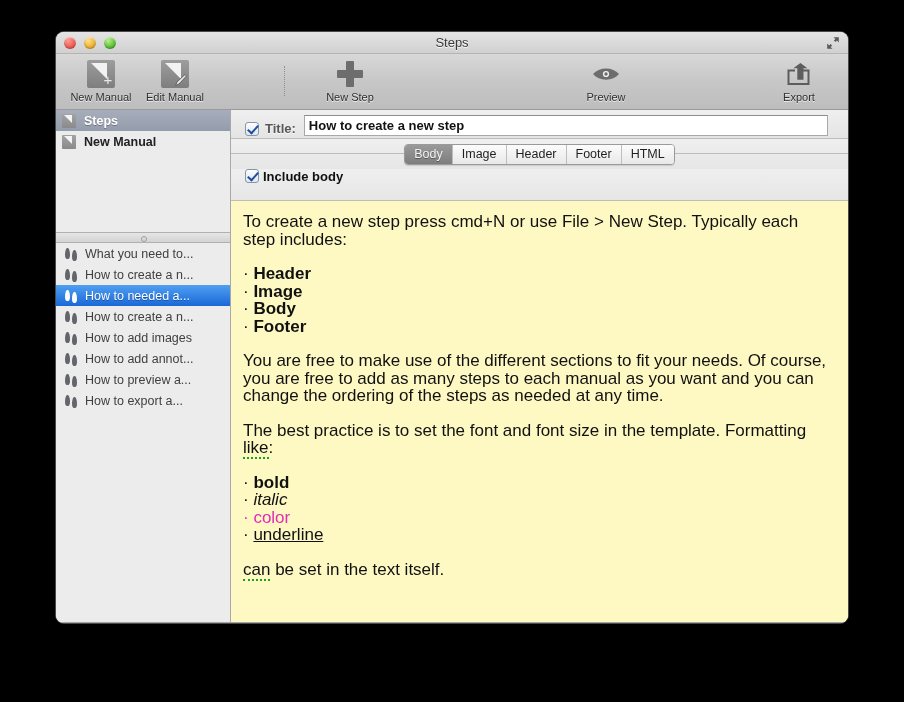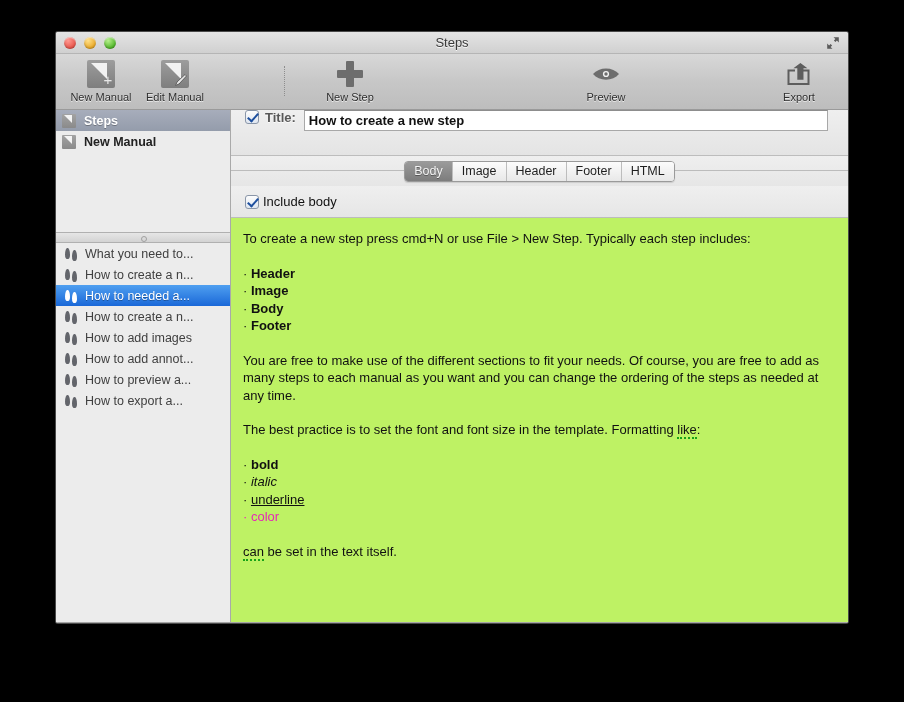--- a/index.html
+++ b/index.html
@@ -8,21 +8,21 @@
     background: #000;
     font-family: "Liberation Sans", sans-serif;
     overflow: hidden;
   }
 
   
   #window {
     position: absolute;
     left: 56px; top: 32px;
     width: 792px; height: 591px;
-    border-radius: 2px;
+    border-radius: 8px;
     overflow: hidden;
     background: #ececec;
     box-shadow: 0 0 0 1px #4a4a4a;
   }
 
   
   #titlebar {
     position: relative;
     height: 22px;
     background: linear-gradient(to bottom, #e4e4e4 0%, #d0d0d0 100%);
@@ -194,25 +194,25 @@
     border-radius: 45% 45% 40% 40% / 60% 60% 40% 40%;
   }
   .step-row.sel .feet span { background: #fff; }
   .feet span.f1 { left: 1px; top: 1px;  width: 5px; height: 11px; }
   .feet span.f2 { left: 8px; top: 3px;  width: 5px; height: 11px; }
 
   
   #main { flex: 1; display: flex; flex-direction: column; background: #fff; }
 
   #title-area {
-    height: 46px;
+    height: 29px;
     background: linear-gradient(to bottom, #efefef, #e4e4e4);
     border-bottom: 1px solid #bdbdbd;
-    display: flex; align-items: flex-start;
-    padding: 0 20px 8px 14px;
+    display: flex; align-items: flex-end;
+    padding: 0 20px 2px 14px;
   }
   .cb {
     width: 14px; height: 14px; flex: 0 0 14px;
     border: 1px solid #8a96a8;
     border-radius: 3px;
     background: linear-gradient(to bottom, #fdfdfd, #dfe6f0);
     position: relative;
     cursor: default;
   }
   .cb.checked::after {
@@ -272,30 +272,31 @@
   .tab.active {
     background: linear-gradient(to bottom, #9a9a9a, #7d7d7d);
     color: #f4f4f4;
     text-shadow: 0 1px 0 rgba(0,0,0,.35);
   }
 
   #include-area {
     height: 32px;
     background: linear-gradient(to bottom, #efefef, #e6e6e6);
     border-bottom: 1px solid #bcbcbc;
-    display: flex; align-items: center;
+    display: flex; align-items: flex-start;
     padding-left: 14px;
+    font-weight: bold;
   }
   #include-label { font-size: 13px; color: #111; margin-left: 4px; }
 
   #body-text {
     flex: 1;
-    background: #bef264;
+    background: #fef9c3;
     padding: 12px 16px 0 12px;
-    font-size: 13px;
+    font-size: 17px;
     color: #111;
     line-height: 17.5px;
     overflow: hidden;
   }
   #body-text p { margin: 0 0 17px 0; }
   .bullets { margin: 16px 0 17px 0; }
   .bullets div { white-space: nowrap; }
   .b { font-weight: bold; }
   .i { font-style: italic; }
   .u { text-decoration: underline; }
@@ -501,22 +502,22 @@
           <div>·&nbsp;<span class="b">Footer</span></div>
         </div>
 
         <p>You are free to make use of the different sections to fit your needs. Of course, you are free to add as many steps to each manual as you want and you can change the ordering of the steps as needed at any time.</p>
 
         <p><span>The best practice is to set the font and font size in the template. Formatting </span><span class="spell">like</span><span>:</span></p>
 
         <div class="bullets">
           <div>·&nbsp;<span class="b">bold</span></div>
           <div>·&nbsp;<span class="i">italic</span></div>
+          <div><span class="c">·&nbsp;</span><span class="c">color</span></div>
           <div>·&nbsp;<span class="u">underline</span></div>
-          <div><span class="c">·&nbsp;</span><span class="c">color</span></div>
         </div>
 
         <p><span class="spell">can</span><span> be set in the text itself.</span></p>
       </div>
     </div>
   </div>
 
   <div id="bottombar">
     
     

